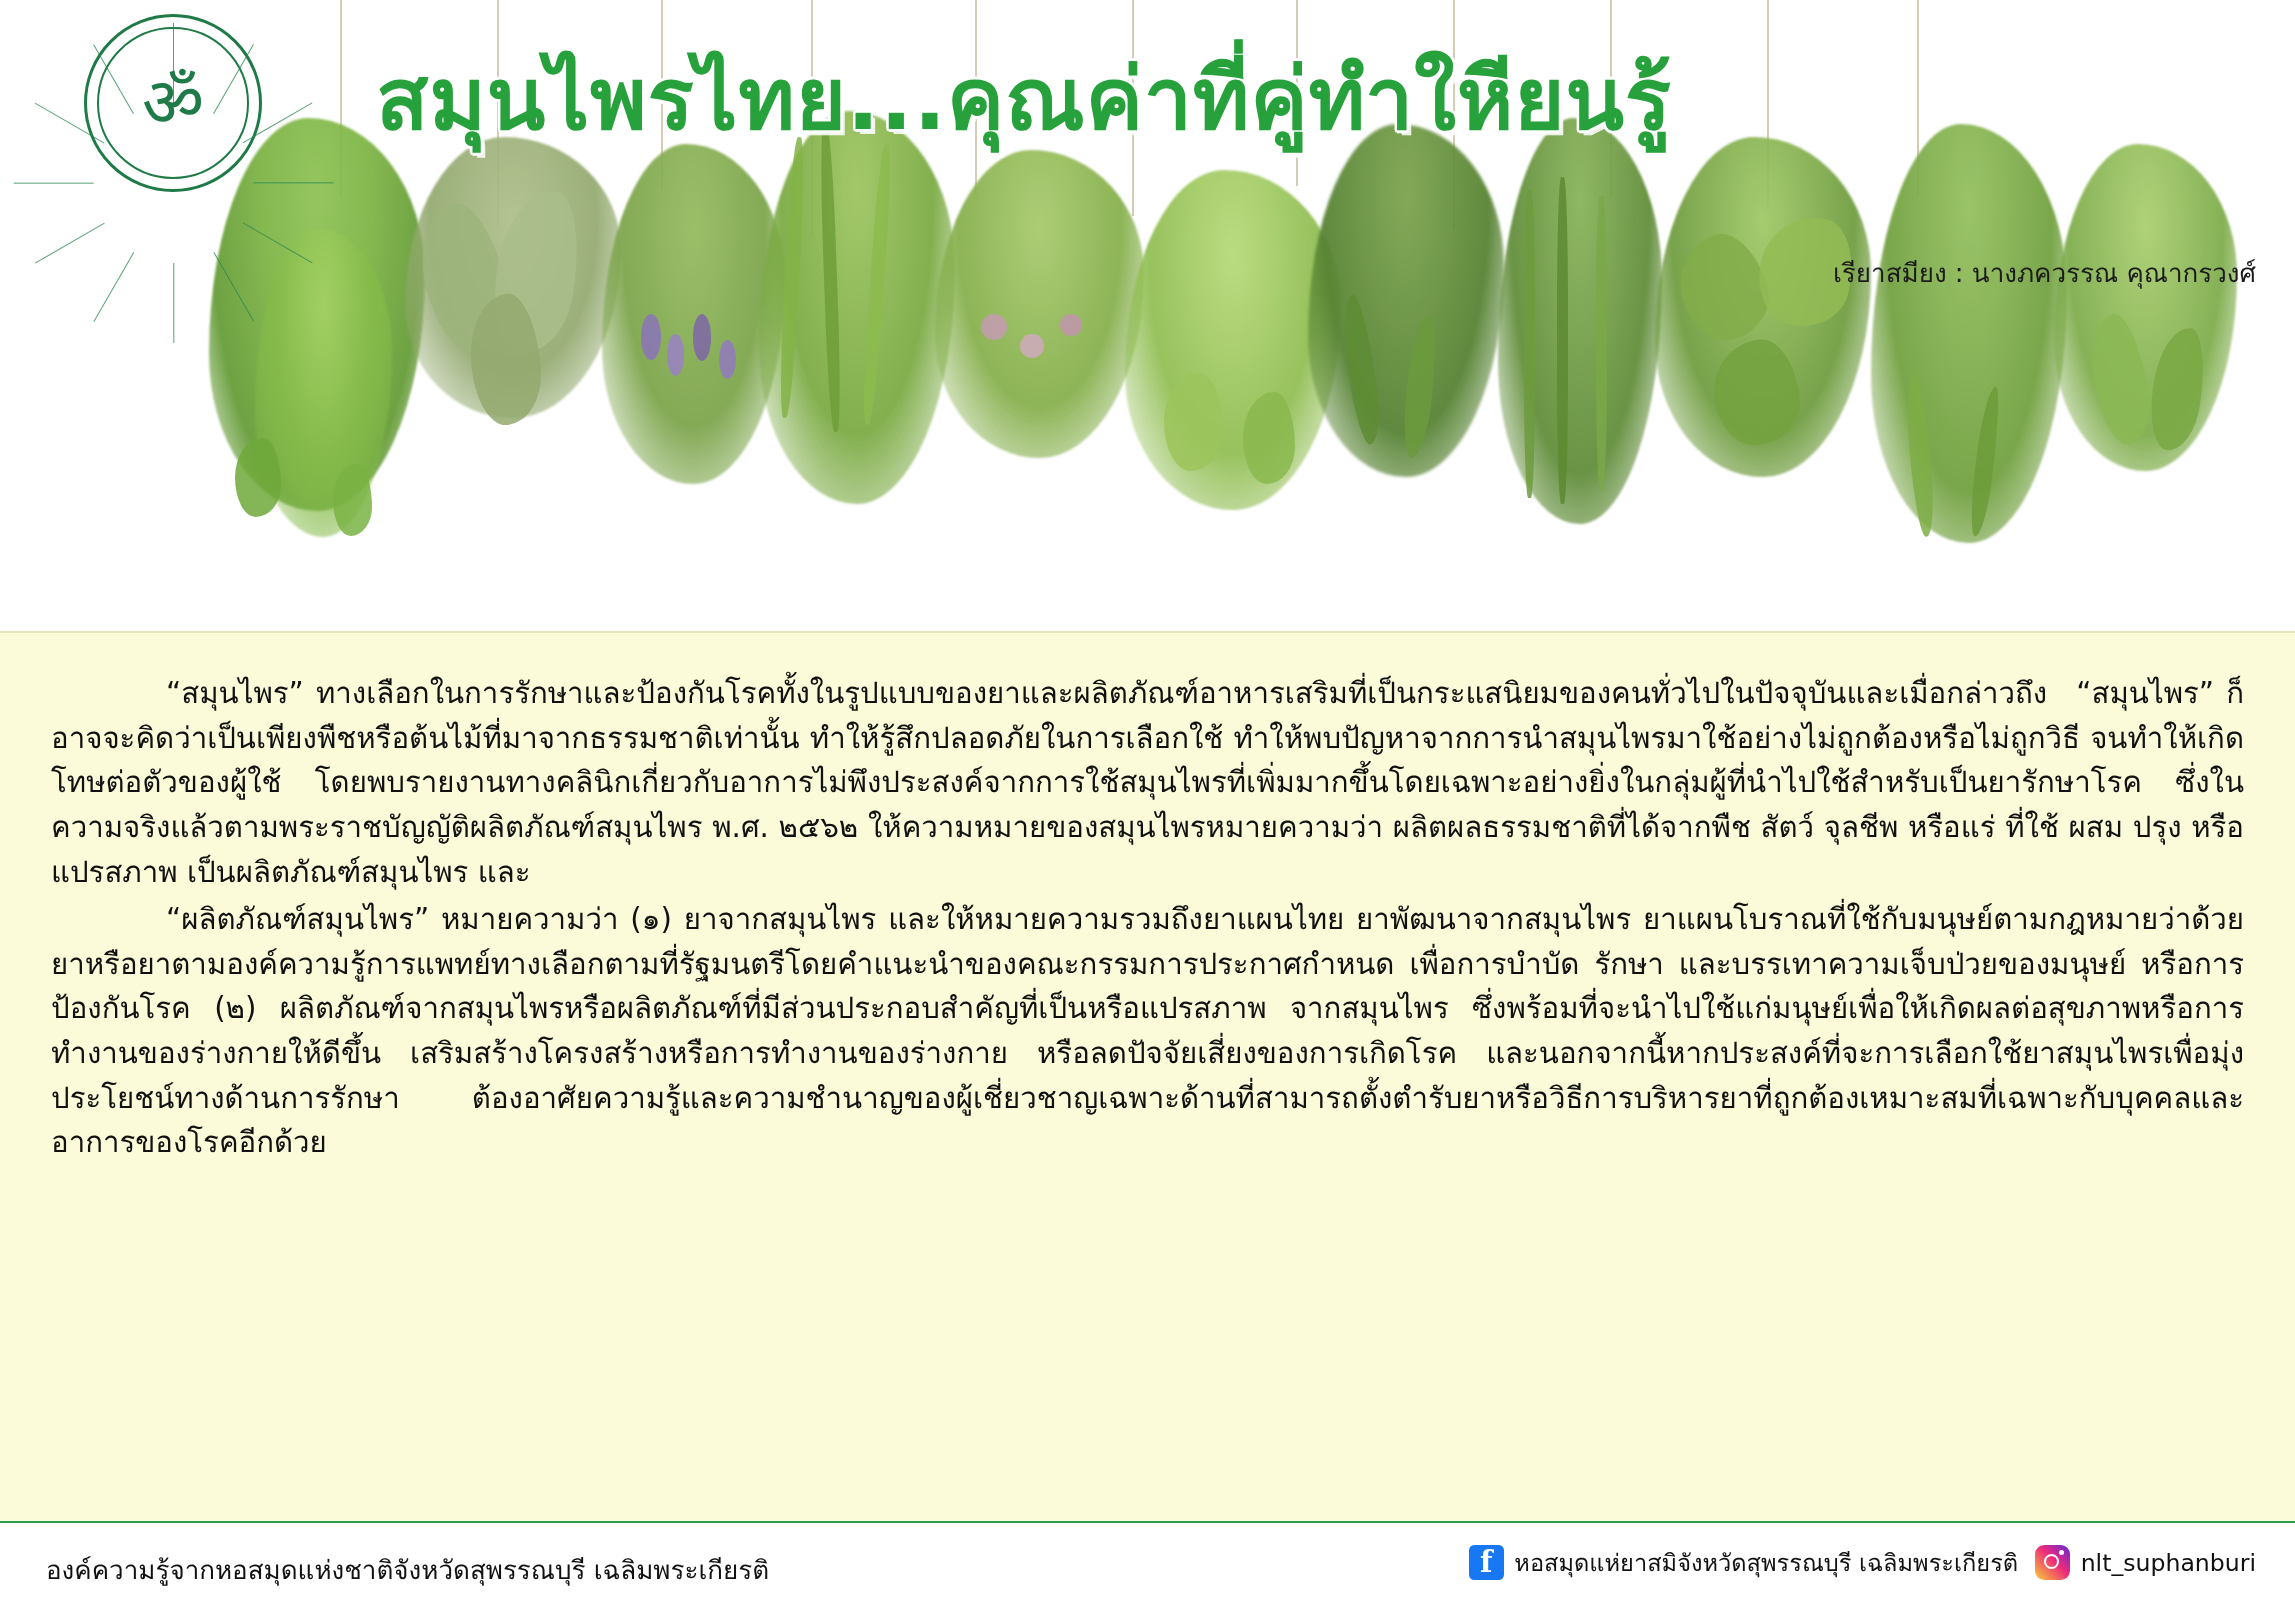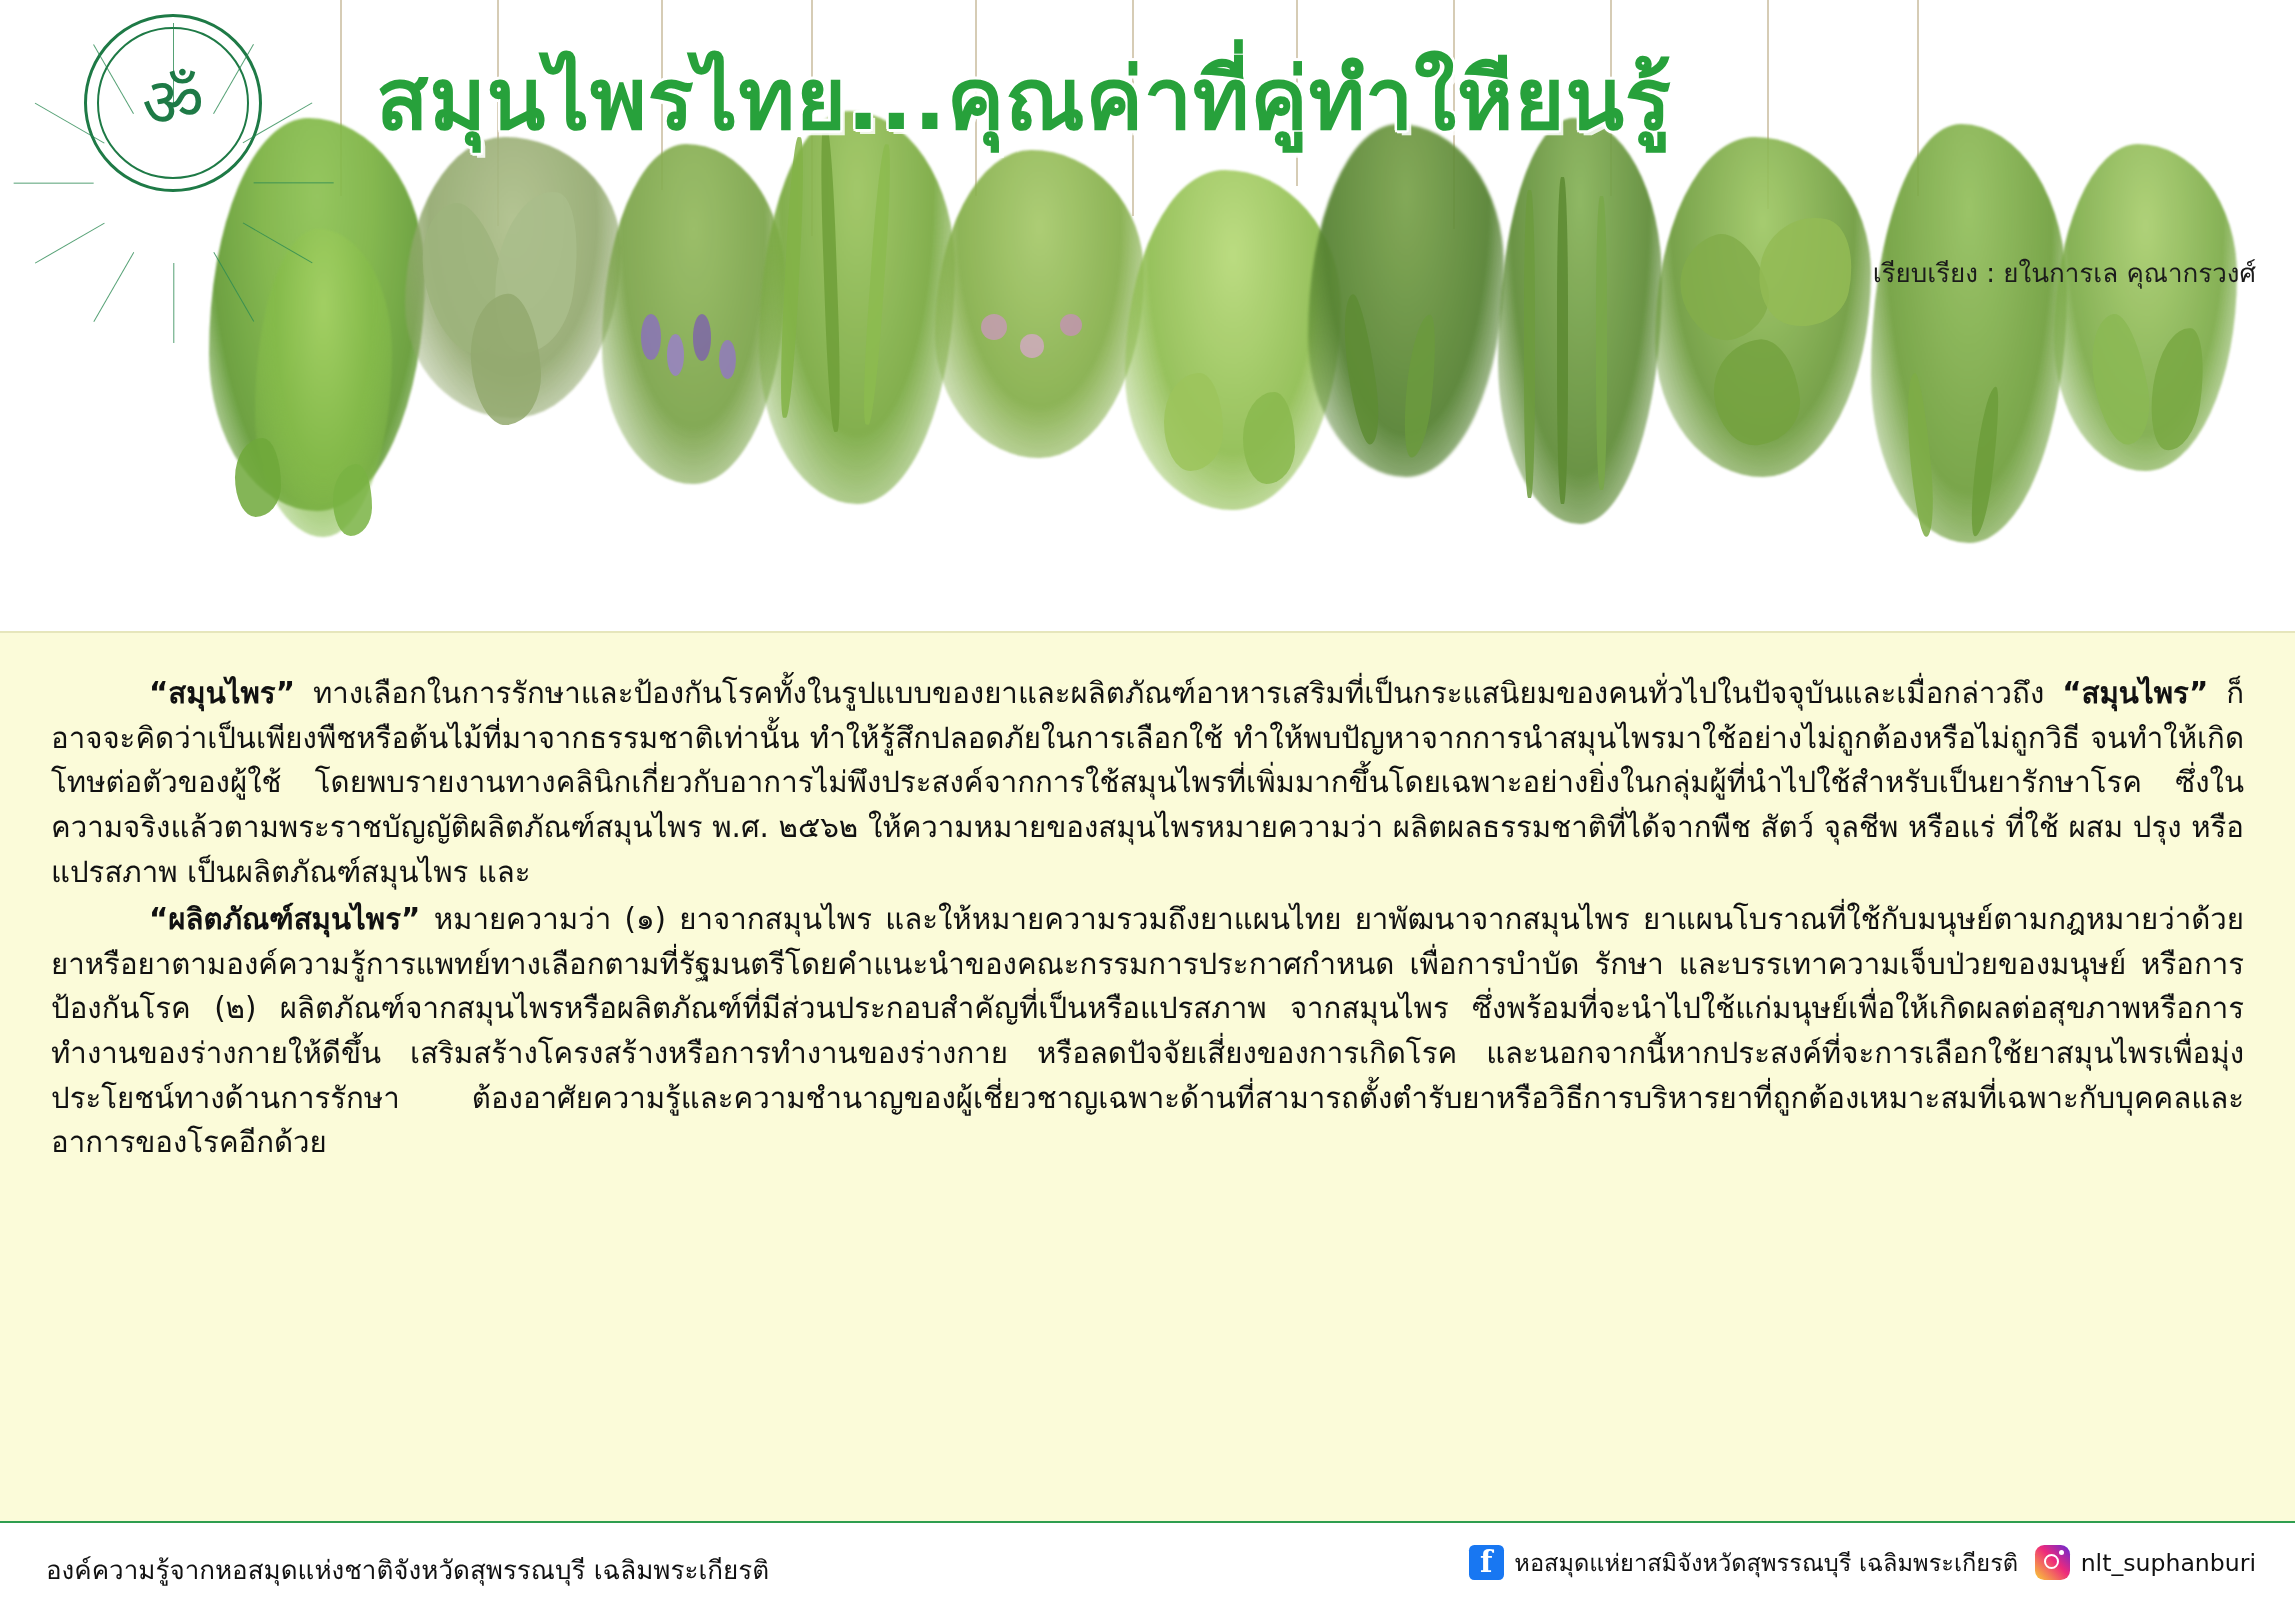--- a/index.html
+++ b/index.html
@@ -160,21 +160,22 @@
     font-family: "DejaVu Sans", "Liberation Sans", sans-serif;
     font-size: 29.4px;
     line-height: 1.52;
     color: #111111;
     text-align: justify;
     text-justify: inter-word;
     margin: 0 0 2.6px 0;
     text-indent: 98px;
   }
   .para b {
-    font-weight: bold;
+    font-weight: normal;
+    margin-left: 17px;
   }
 
   
   .footer {
     position: absolute;
     left: 0;
     top: 1521px;
     width: 2295px;
     height: 101px;
     background: #ffffff;
@@ -338,21 +339,21 @@
       <div class="ray" style="transform:rotate(210deg) translateY(-80px);"></div>
       <div class="ray" style="transform:rotate(240deg) translateY(-80px);"></div>
       <div class="ray" style="transform:rotate(270deg) translateY(-80px);"></div>
       <div class="ray" style="transform:rotate(300deg) translateY(-80px);"></div>
       <div class="ray" style="transform:rotate(330deg) translateY(-80px);"></div>
       <div class="ganesha">ॐ</div>
     </div>
 
     <div class="banner-title">สมุนไพรไทย...คุณค่าที่คู่ทำใหียนรู้</div>
 
-    <div class="byline">เรียบเรียง : ยในการเล คุณากรวงศ์</div>
+    <div class="byline">เรียาสมียง : นางภควรรณ คุณากรวงศ์</div>
   </div>
 
   <div class="body-area">
     <p class="para"><b>“สมุนไพร”</b> ทางเลือกในการรักษาและป้องกันโรคทั้งในรูปแบบของยาและผลิตภัณฑ์อาหารเสริมที่เป็นกระแสนิยมของคนทั่วไปในปัจจุบันและเมื่อกล่าวถึง <b>“สมุนไพร”</b> ก็อาจจะคิดว่าเป็นเพียงพืชหรือต้นไม้ที่มาจากธรรมชาติเท่านั้น ทำให้รู้สึกปลอดภัยในการเลือกใช้ ทำให้พบปัญหาจากการนำสมุนไพรมาใช้อย่างไม่ถูกต้องหรือไม่ถูกวิธี จนทำให้เกิดโทษต่อตัวของผู้ใช้ โดยพบรายงานทางคลินิกเกี่ยวกับอาการไม่พึงประสงค์จากการใช้สมุนไพรที่เพิ่มมากขึ้นโดยเฉพาะอย่างยิ่งในกลุ่มผู้ที่นำไปใช้สำหรับเป็นยารักษาโรค ซึ่งในความจริงแล้วตามพระราชบัญญัติผลิตภัณฑ์สมุนไพร พ.ศ. ๒๕๖๒ ให้ความหมายของสมุนไพรหมายความว่า ผลิตผลธรรมชาติที่ได้จากพืช สัตว์ จุลชีพ หรือแร่ ที่ใช้ ผสม ปรุง หรือแปรสภาพ เป็นผลิตภัณฑ์สมุนไพร และ</p>
     <p class="para"><b>“ผลิตภัณฑ์สมุนไพร”</b> หมายความว่า (๑) ยาจากสมุนไพร และให้หมายความรวมถึงยาแผนไทย ยาพัฒนาจากสมุนไพร ยาแผนโบราณที่ใช้กับมนุษย์ตามกฎหมายว่าด้วยยาหรือยาตามองค์ความรู้การแพทย์ทางเลือกตามที่รัฐมนตรีโดยคำแนะนำของคณะกรรมการประกาศกำหนด เพื่อการบำบัด รักษา และบรรเทาความเจ็บป่วยของมนุษย์ หรือการป้องกันโรค (๒) ผลิตภัณฑ์จากสมุนไพรหรือผลิตภัณฑ์ที่มีส่วนประกอบสำคัญที่เป็นหรือแปรสภาพ จากสมุนไพร ซึ่งพร้อมที่จะนำไปใช้แก่มนุษย์เพื่อให้เกิดผลต่อสุขภาพหรือการทำงานของร่างกายให้ดีขึ้น เสริมสร้างโครงสร้างหรือการทำงานของร่างกาย หรือลดปัจจัยเสี่ยงของการเกิดโรค และนอกจากนี้หากประสงค์ที่จะการเลือกใช้ยาสมุนไพรเพื่อมุ่งประโยชน์ทางด้านการรักษา ต้องอาศัยความรู้และความชำนาญของผู้เชี่ยวชาญเฉพาะด้านที่สามารถตั้งตำรับยาหรือวิธีการบริหารยาที่ถูกต้องเหมาะสมที่เฉพาะกับบุคคลและอาการของโรคอีกด้วย</p>
   </div>
 
   <div class="footer">
     <div class="footer-left">องค์ความรู้จากหอสมุดแห่งชาติจังหวัดสุพรรณบุรี เฉลิมพระเกียรติ</div>
     <div class="footer-right">

